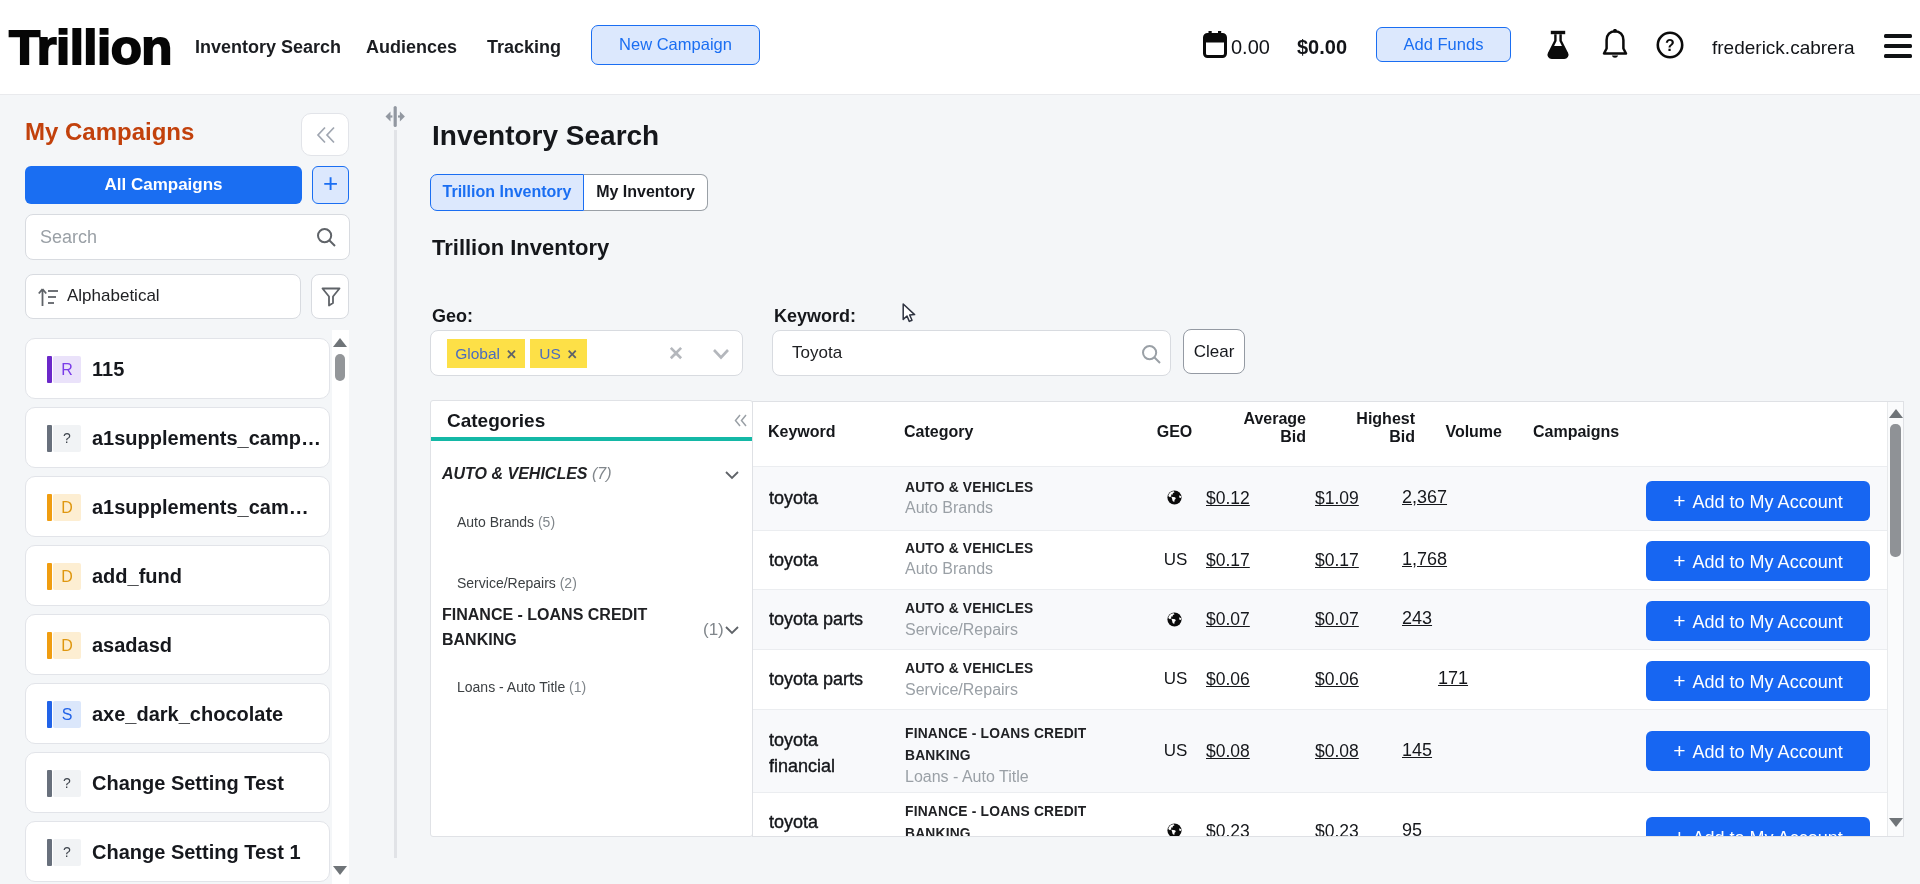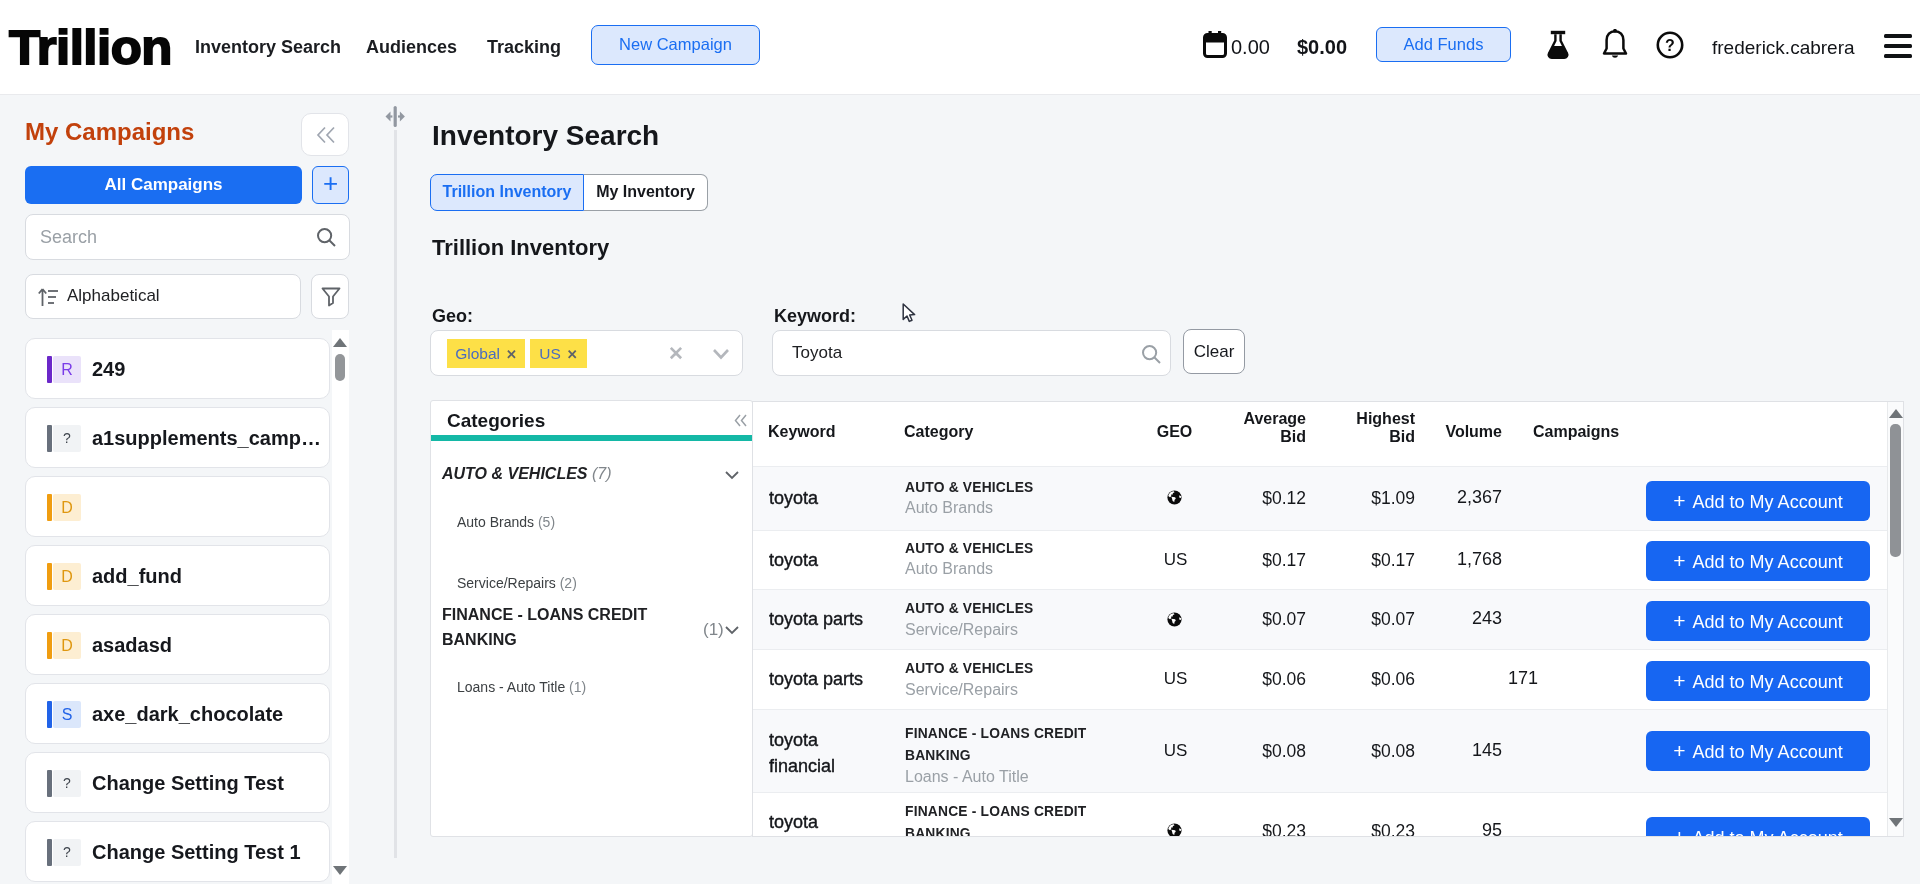--- a/index.html
+++ b/index.html
@@ -44,35 +44,35 @@
   #sub { position:absolute; left:432px; top:235px; font-size:22px; font-weight:bold; color:#15171b; }
   .lbl { position:absolute; top:306px; font-size:18px; font-weight:bold; color:#15171b; }
   #geobox { position:absolute; left:430px; top:330px; width:313px; height:46px; background:#fff; border:1px solid #d8dbe0; border-radius:8px; }
   .chip { position:absolute; top:8px; height:29px; background:#fde047; border-radius:0; color:#4a6cc0; font-size:15.5px; line-height:29px; text-align:center; }
   .chip .x { color:#5f6368; font-size:13px; font-weight:bold; margin-left:6px; }
   #kwbox { position:absolute; left:772px; top:330px; width:399px; height:46px; background:#fff; border:1px solid #d8dbe0; border-radius:8px; }
   #kwbox .t { position:absolute; left:19px; top:12px; font-size:17px; color:#202124; }
   #clearbtn { position:absolute; left:1183px; top:329px; width:62px; height:45px; background:#fff; border:1px solid #949aa3; border-radius:8px; font-size:17px; color:#16181d; text-align:center; line-height:43px; }
   
   #catpanel { position:absolute; left:430px; top:400px; width:323px; height:437px; background:#fff; border:1px solid #e0e2e6; border-radius:3px; }
-  #cathead { position:absolute; left:0; top:0; width:100%; height:40px; border-bottom:6px solid #14b8a6; }
+  #cathead { position:absolute; left:0; top:0; width:100%; height:40px; border-bottom:4px solid #14b8a6; }
   #cathead .t { position:absolute; left:16px; top:9px; font-size:19px; font-weight:bold; color:#15171b; }
   .catmain { position:absolute; left:11px; font-size:16px; font-weight:bold; color:#202124; }
   .catsub { position:absolute; left:26px; font-size:14px; color:#3c4043; }
   .cnt { color:#80868b; font-weight:normal; }
   
   #tbl { position:absolute; left:752px; top:401px; width:1152px; height:436px; background:#fff; border:1px solid #dfe1e5; overflow:hidden; }
   .trow { position:absolute; left:0; width:1134px; border-top:1px solid #ebedf0; }
   .gray { background:#f8f9fb; }
   .th { position:absolute; font-size:16px; font-weight:bold; color:#15171b; }
   .kw { position:absolute; left:16px; font-size:18px; color:#15171b; -webkit-text-stroke:0.4px #15171b; }
   .catm { position:absolute; left:152px; font-size:13.8px; font-weight:bold; color:#202124; letter-spacing:0.2px; }
   .cats { position:absolute; left:152px; font-size:16px; color:#9aa0a6; }
   .geo { position:absolute; left:380px; width:85px; text-align:center; font-size:17px; color:#15171b; }
-  .num { position:absolute; text-align:right; font-size:17.5px; color:#15171b; }
+  .num { position:absolute; text-align:left; font-size:17.5px; color:#15171b;text-decoration:underline; }
   .vol { font-size:18px; }
   .addbtn { position:absolute; left:893px; width:224px; height:40px; background:#1766f2; border-radius:6px; color:#fff; text-align:center; line-height:40px; font-size:18px; }
   .addbtn .p { font-size:21px; font-weight:normal; margin-right:7px; }
   svg { display:block; }
 </style>
 </head>
 <body>
 
 <div id="hdr">
   <div id="logo">Trillion</div>
@@ -141,30 +141,31 @@
 </div>
 <div id="filterbtn">
   <svg style="margin:12px 0 0 9px;" width="20" height="20" viewBox="0 0 20 20">
     <path d="M1.5 1.5 L18.5 1.5 L12 9.5 L12 16 L8 18.5 L8 9.5 Z" fill="none" stroke="#5f6368" stroke-width="1.8" stroke-linejoin="round"></path>
   </svg>
 </div>
 
 <div class="card c-purple" style="top:338px;">
     <div class="bar"></div>
     <div class="bdg">R</div>
-    <div class="nm">249</div>
+    <div class="nm">115</div>
   </div>
 <div class="card c-gray" style="top:407px;">
     <div class="bar"></div>
     <div class="bdg">?</div>
     <div class="nm">a1supplements_camp…</div>
   </div>
 <div class="card c-orange" style="top:476px;">
     <div class="bar"></div>
     <div class="bdg">D</div>
+    <div class="nm">a1supplements_cam…</div>
   </div>
 <div class="card c-orange" style="top:545px;">
     <div class="bar"></div>
     <div class="bdg">D</div>
     <div class="nm">add_fund</div>
   </div>
 <div class="card c-orange" style="top:614px;">
     <div class="bar"></div>
     <div class="bdg">D</div>
     <div class="nm">asadasd</div>

